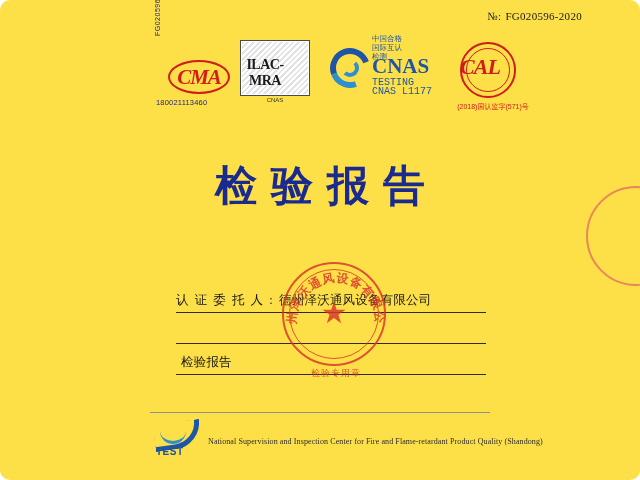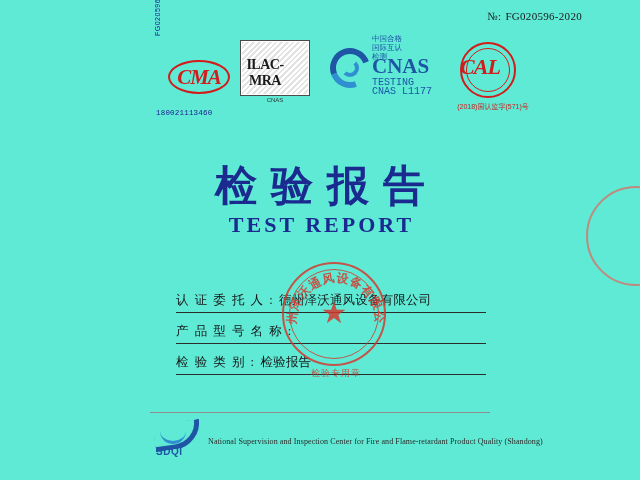--- a/index.html
+++ b/index.html
@@ -4,23 +4,24 @@
 <style>
   html, body {
     margin: 0;
     padding: 0;
     background: #ffffff;
   }
   #page {
     position: relative;
     width: 640px;
     height: 480px;
-    background: #5eead4;
+    background: #fde047;
     overflow: hidden;
     font-family: "Liberation Serif", serif;
+    border-radius: 10px;
   }
 
   
   .report-no {
     position: absolute;
     top: 10px;
     right: 58px;
     font-size: 11px;
     color: #17171a;
     letter-spacing: 0.3px;
@@ -79,25 +80,25 @@
     color: #1b1b8f;
     transform: rotate(-90deg);
     transform-origin: left top;
     white-space: nowrap;
     letter-spacing: 0.5px;
     font-family: "Liberation Sans", sans-serif;
   }
   .cma-number {
     position: absolute;
     left: -4px;
-    top: 67px;
+    top: 56px;
     font-size: 7.5px;
     color: #1b1b8f;
     white-space: nowrap;
-    font-family: Liberation Mono, monospace;
+    font-family: Liberation Sans, sans-serif;
     letter-spacing: 0.2px;
   }
 
   
   .ilac-wrap {
     position: absolute;
     left: 80px;
     top: 6px;
     width: 72px;
     height: 64px;
@@ -498,35 +499,32 @@
     <div class="cal-wrap">
       <div class="cal-circle"></div>
       <div class="cal-inner"></div>
       <div class="cal-text">CAL</div>
       <div class="cal-caption">(2018)国认监字(571)号</div>
     </div>
 
   </div>
 
   <div class="title-cn">检验报告</div>
-  <div class="title-en">TEST REPORT</div>
 
   <div class="fields">
 
     <div class="field-row">
       <span class="field-label">认 证 委 托 人 :</span>
       <span class="field-value">德州泽沃通风设备有限公司</span>
     </div>
 
     <div class="field-row">
-      <span class="field-label">产 品 型 号 名 称 :</span>
     </div>
 
     <div class="field-row">
-      <span class="field-label">检 验 类 别 :</span>
       <span class="field-value">检验报告</span>
     </div>
 
   </div>
 
   <div class="stamp">
     <div class="stamp-inner-ring"></div>
     <svg class="stamp-arc" viewBox="0 0 104 104">
       <defs>
         <path id="arcpath" d="M 12,58 A 40,40 0 0 1 92,58"></path>
@@ -539,20 +537,20 @@
     <div class="stamp-bottom">检验专用章</div>
   </div>
 
   <div class="edge-stamp"></div>
 
   <div class="footer-rule"></div>
   <div class="footer">
     <div class="sdqi-logo">
       <div class="sdqi-swoosh"></div>
       <div class="sdqi-swoosh2"></div>
-      <div class="sdqi-word">SDQI</div>
+      <div class="sdqi-word">TEST</div>
     </div>
     <div class="footer-text">
       <div class="footer-en">National Supervision and Inspection Center for Fire and Flame-retardant Product Quality (Shandong)</div>
     </div>
   </div>
 
 </div>
 
 </body></html>

